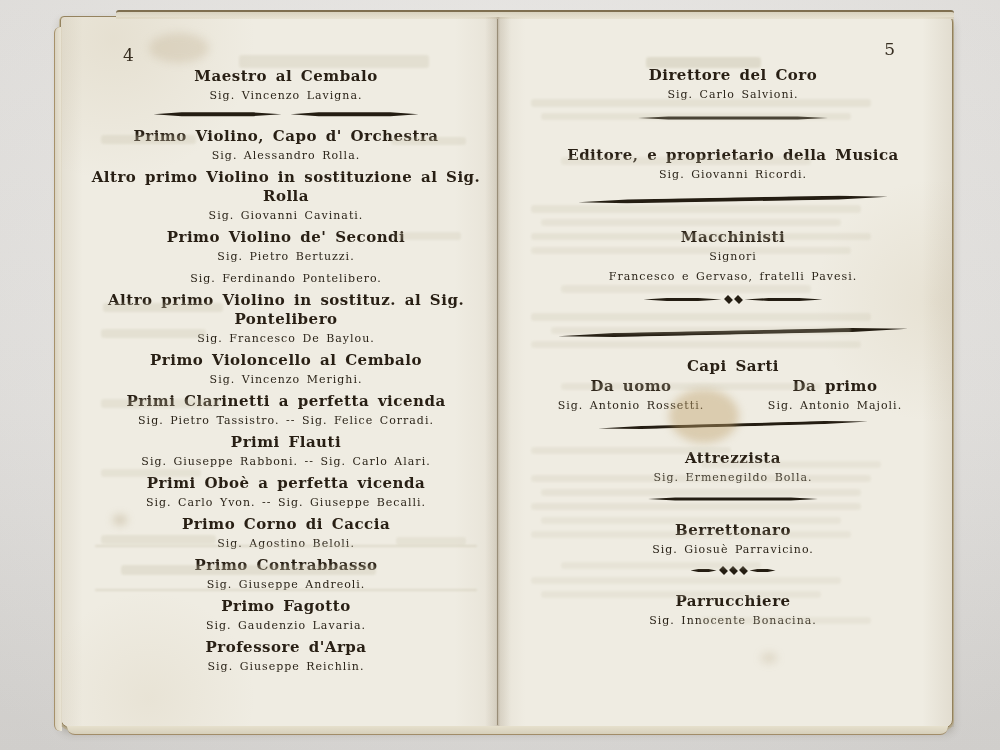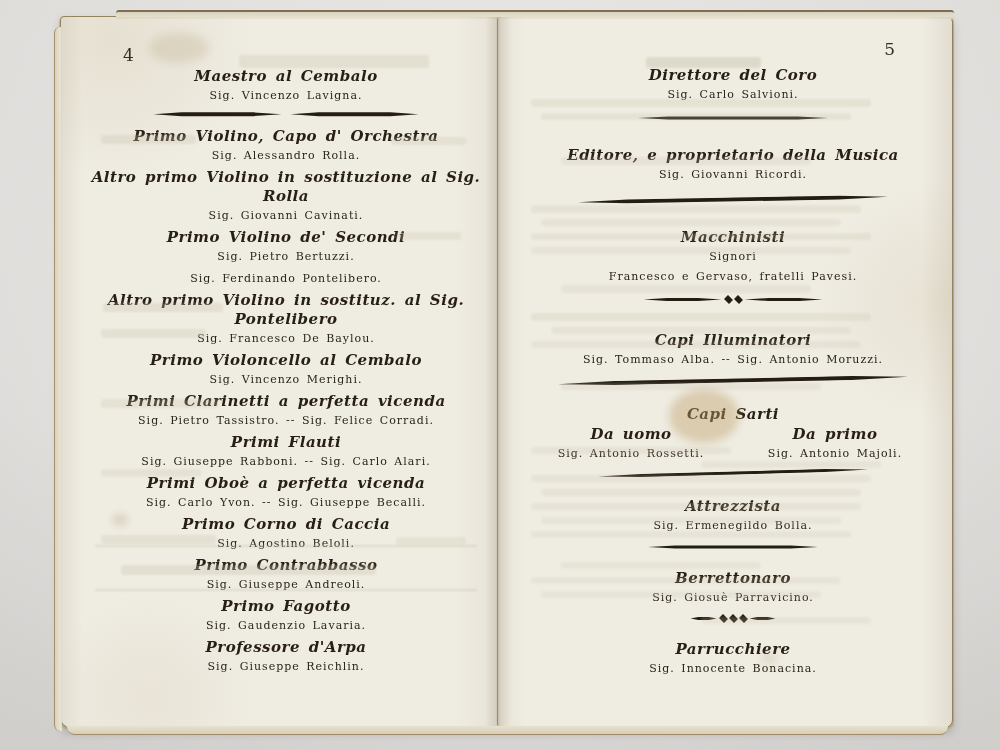--- a/index.html
+++ b/index.html
@@ -59,21 +59,21 @@
 
   
   .pagenum{ position:absolute; font:400 17px/20px "DejaVu Serif",serif; color:#372e21; letter-spacing:1px; }
   .pagenum-left{ left:62px; top:28px; }
   .pagenum-right{ right:56px; top:22px; }
 
   .textblock{ position:absolute; text-align:center; color:#2a2318; }
   .tb-left{ left:30px; top:50px; width:390px; }
   .tb-right{ left:472px; top:48px; width:400px; }
 
-  .role{ font-style:italic; font-weight:bold; font-size:15px; line-height:19px; letter-spacing:.5px; word-spacing:3px; color:#281f14; }
+  .role{ font-weight:bold; font-size:15px; line-height:19px; letter-spacing:.5px; word-spacing:3px; color:#281f14; }
   .names{ font-size:11px; line-height:19px; letter-spacing:1px; word-spacing:2px; color:#2b2419; }
   .tb-left .entry{ margin-bottom:3px; }
   .tb-right .role, .tb-right .names{ line-height:20px; }
 
   
   .sarti-cols{ display:flex; justify-content:space-between; }
   .sarti-col{ width:49%; }
 
   
   .rule{ background:#241d12; margin-left:auto; margin-right:auto;
@@ -196,24 +196,20 @@
         <div class="names">Signori</div>
         <div class="names">Francesco e Gervaso, fratelli Pavesi.</div>
       </div>
       <div class="orn d2">
           <i></i>
           <b></b>
           <b></b>
           <i></i>
         </div>
 
-      <div class="sec">
-        <div class="role">Capi Illuminatori</div>
-        <div class="names">Sig. Tommaso Alba. -- Sig. Antonio Moruzzi.</div>
-      </div>
       <div class="rule d3"></div>
 
       <div class="sec">
         <div class="role">Capi Sarti</div>
         <div class="sarti-cols">
           <div class="sarti-col">
             <div class="role">Da uomo</div>
             <div class="names">Sig. Antonio Rossetti.</div>
           </div>
           <div class="sarti-col">

